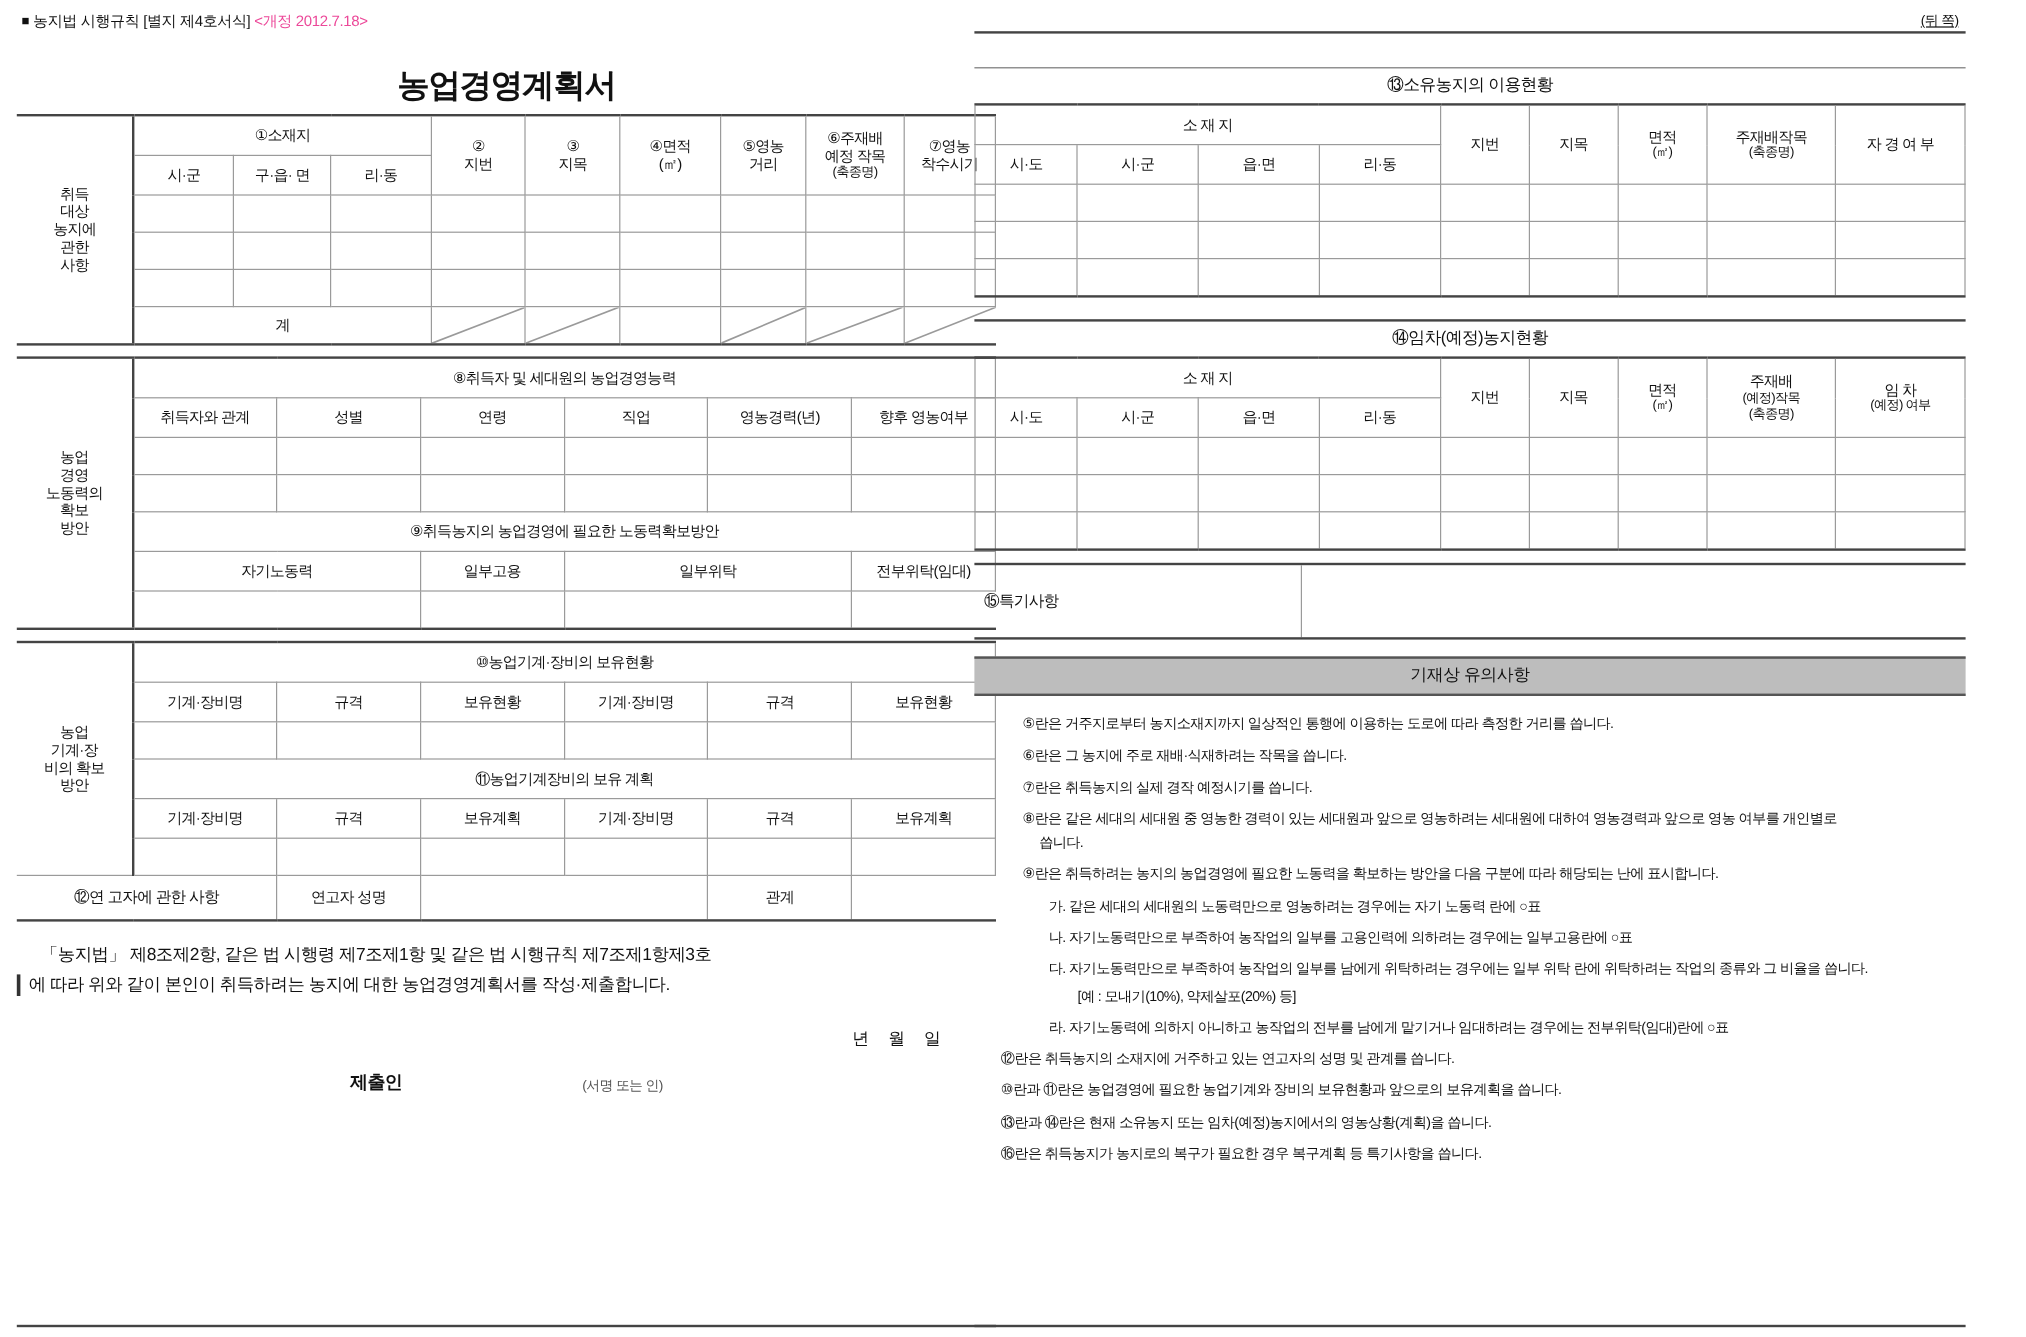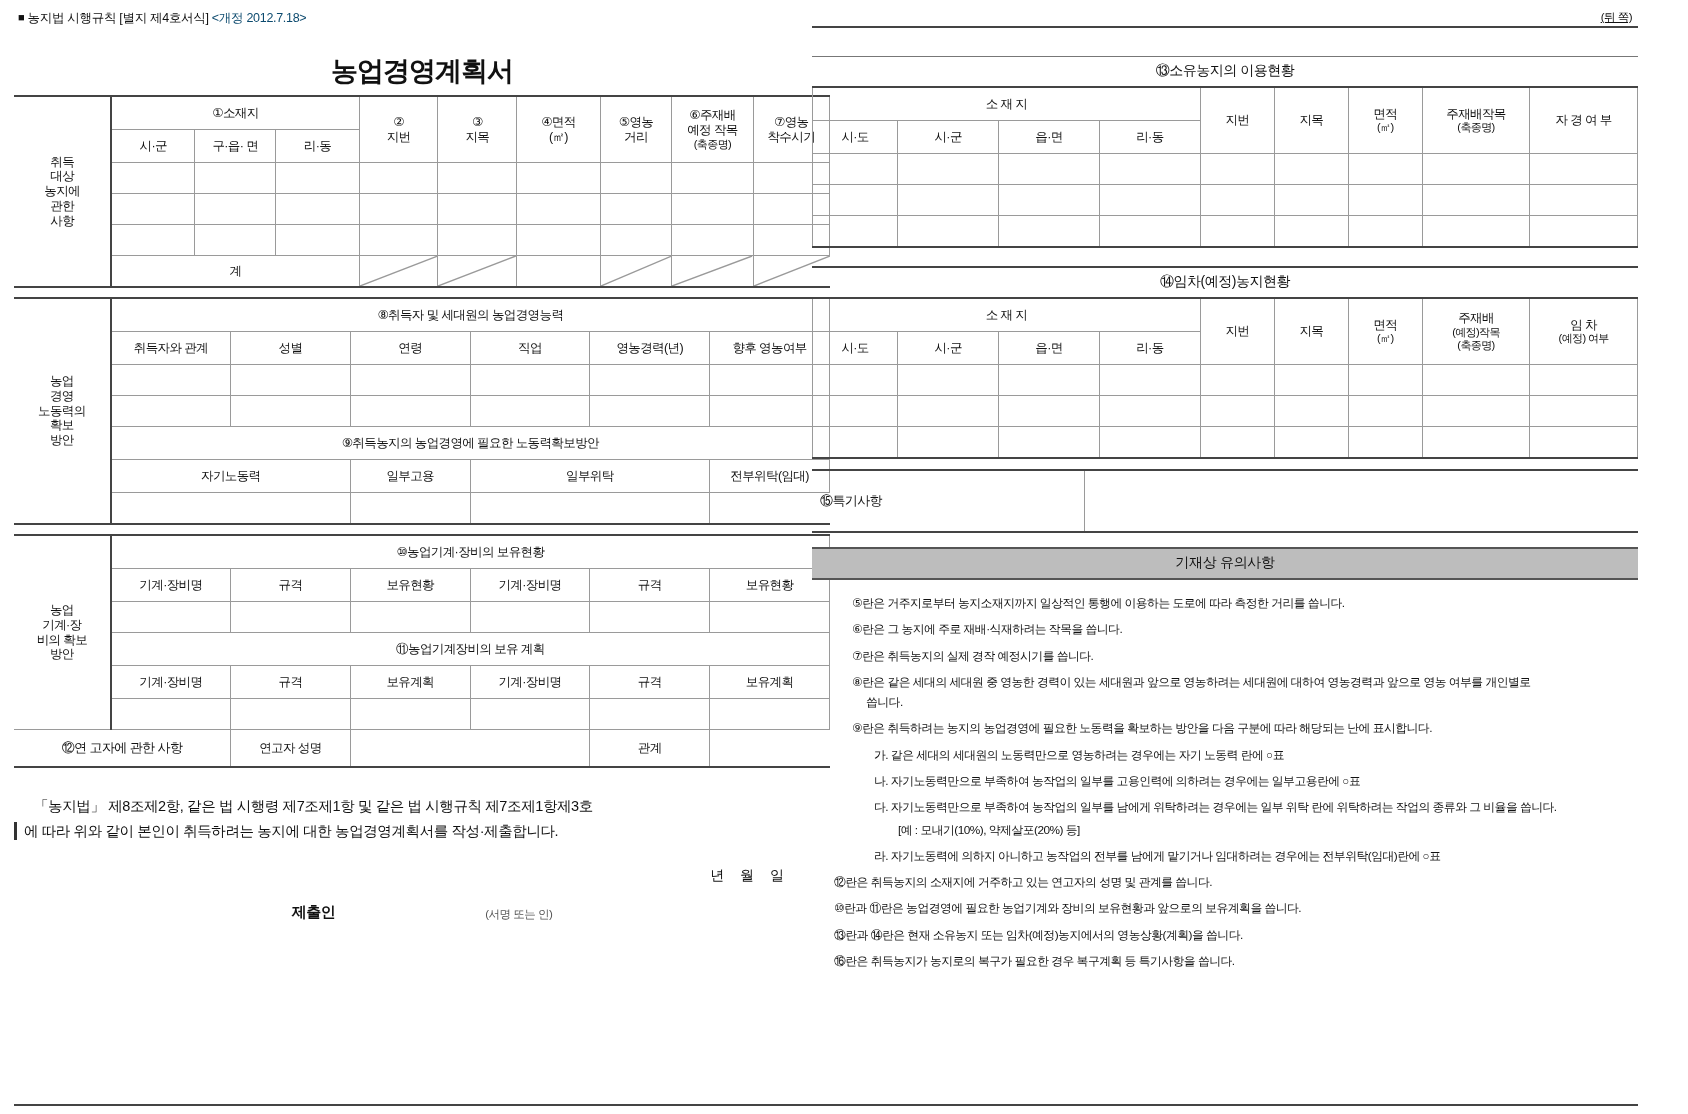--- a/index.html
+++ b/index.html
@@ -26,21 +26,21 @@
   #page-back  { left: 812px; padding: 10px 18px 0 0; }
 
   
   .form-ref {
     font-size: 12.5px;
     letter-spacing: -0.3px;
     padding-left: 4px;
     white-space: nowrap;
   }
   .form-ref .sq { font-size: 11px; vertical-align: 1px; }
-  .form-ref .rev { color: #0c4a6e; }
+  .form-ref .rev { color: #ec4899; }
   .doc-title {
     text-align: center;
     font-size: 27px;
     font-weight: bold;
     letter-spacing: -1px;
     margin-top: 26px;
     margin-bottom: 6px;
   }
   .side-mark {
     text-align: right;
@@ -93,21 +93,21 @@
   }
   .slash svg { position: absolute; left: 0; top: 0; width: 100%; height: 100%; }
 
   .sub2 { font-size: 11px; }
 
   
   .sec-gap { height: 9px; }
 
   
   .statement {
-    margin-top: 26px;
+    margin-top: 16px;
     font-size: 14.5px;
     line-height: 1.75;
     letter-spacing: -0.4px;
     position: relative;
     padding-left: 10px;
   }
   .statement .bar {
     position: absolute;
     left: 0; top: 28px;
     width: 3px; height: 18px;

